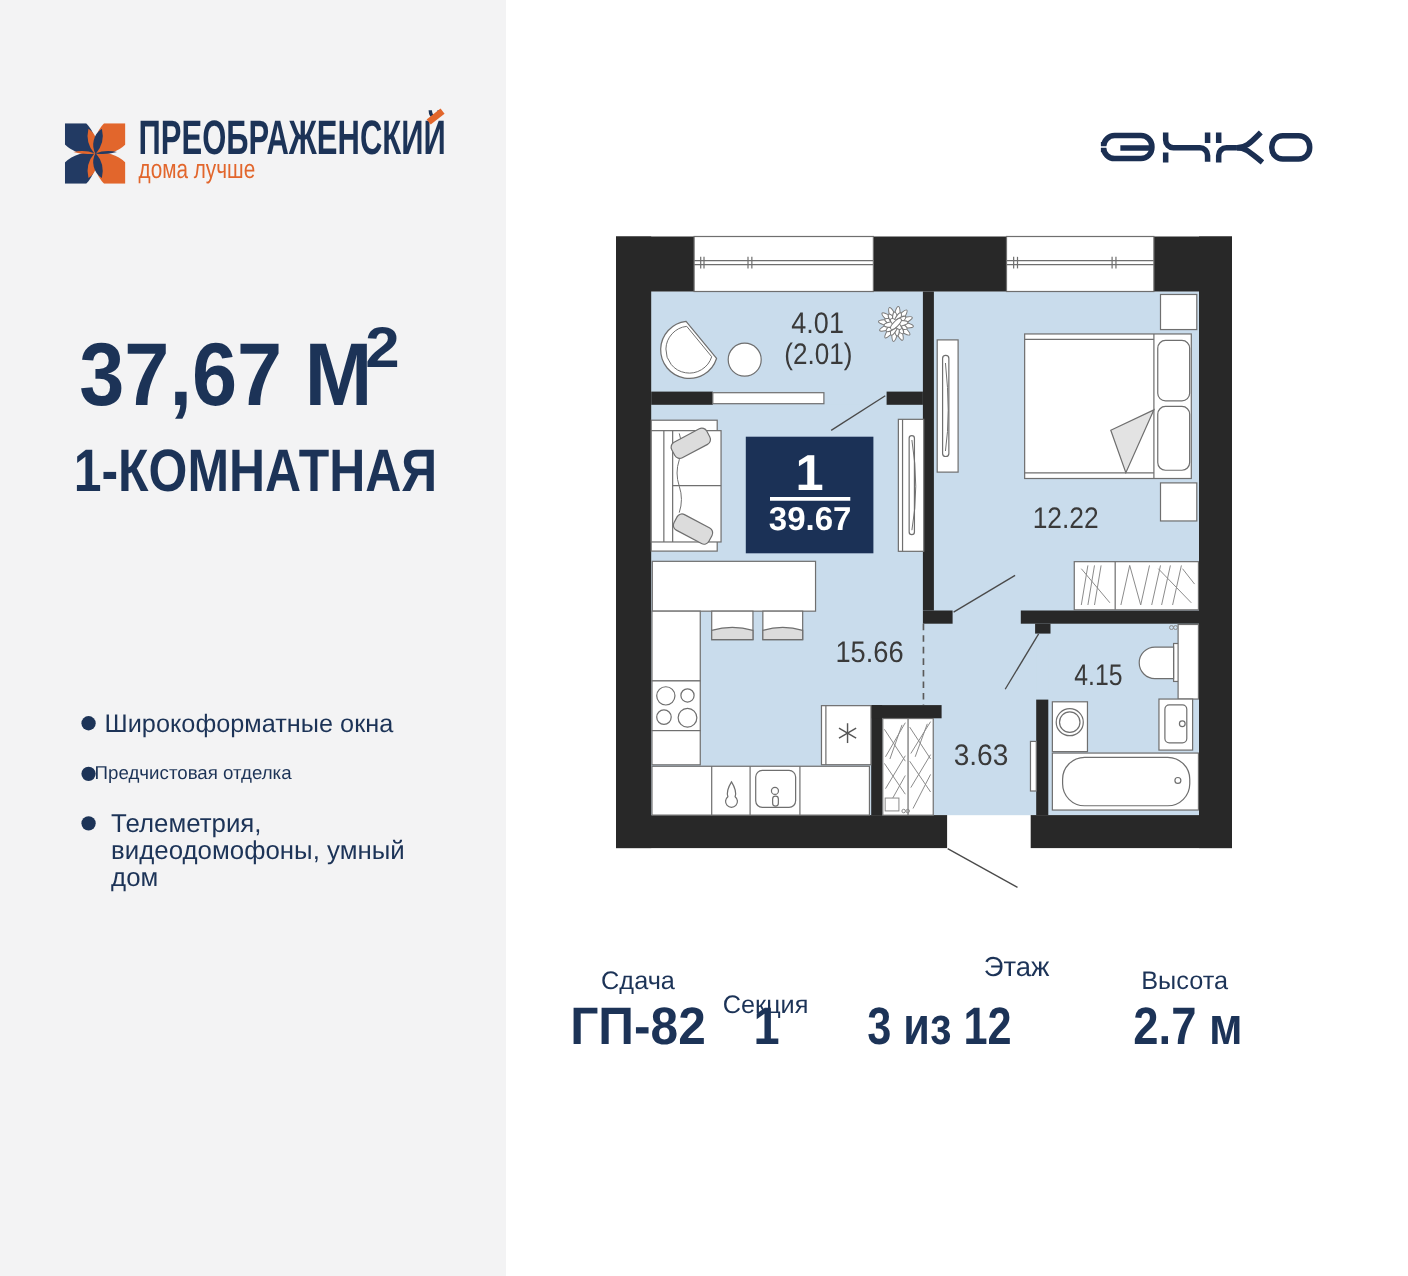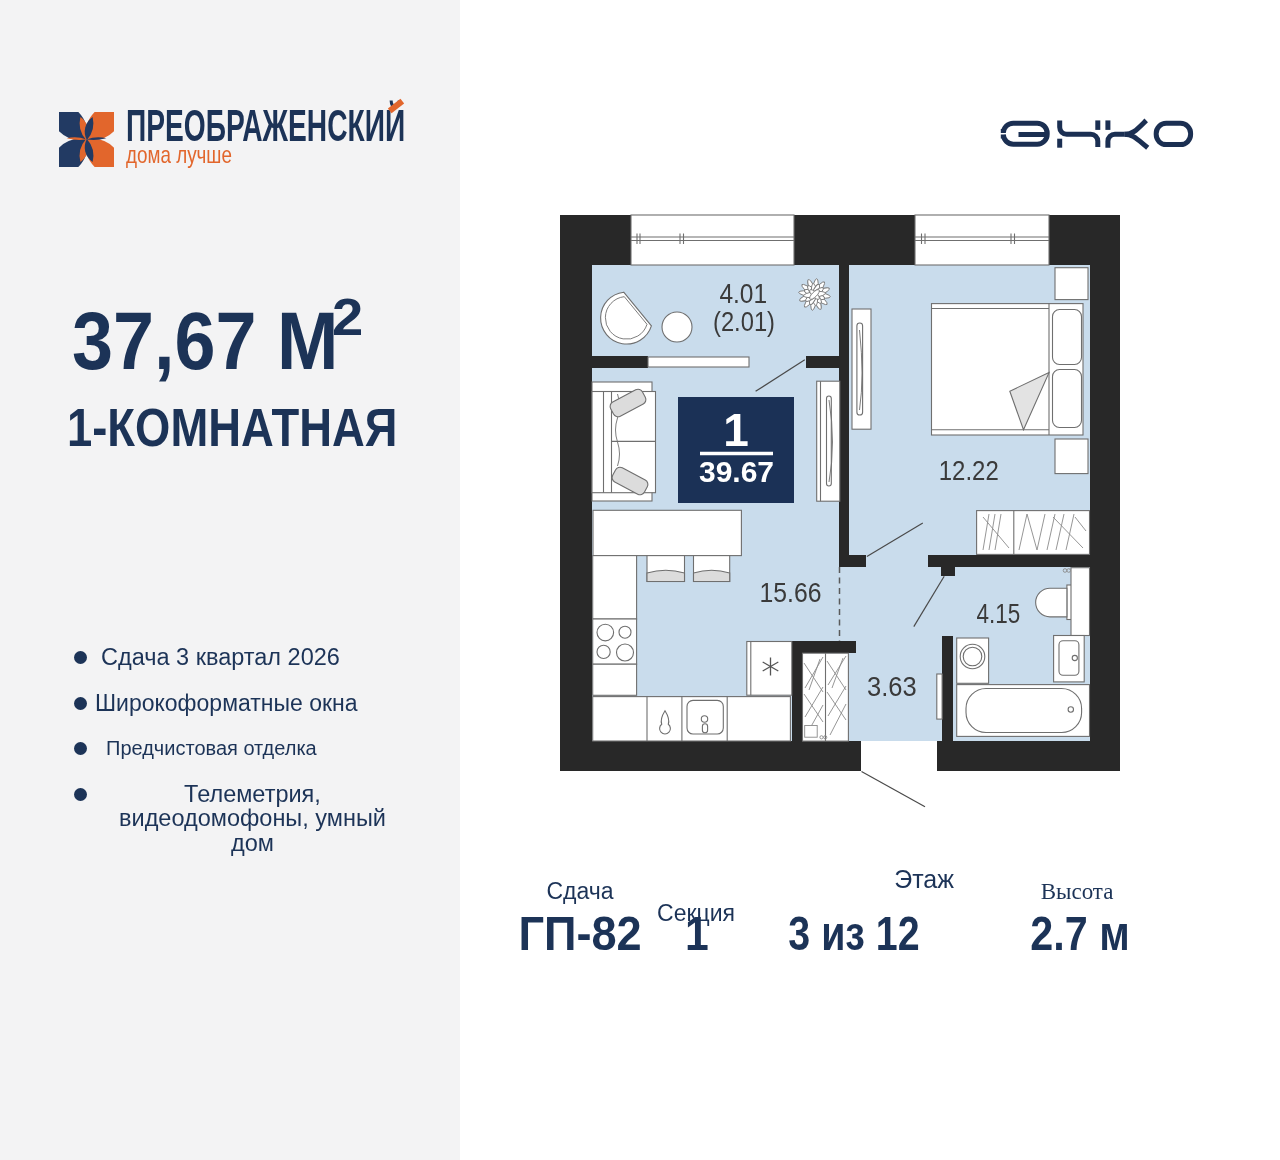--- a/index.html
+++ b/index.html
@@ -34,37 +34,33 @@
 <div class="abs" style="left:126px;top:143px;font-size:24px;line-height:24px;color:#e2662c;transform:scaleX(0.785);transform-origin:0 0;white-space:nowrap;">дома лучше</div>
 
 <div class="abs navy" style="left:72px;top:301px;font-size:81px;line-height:81px;font-weight:bold;transform:scaleX(0.91);transform-origin:0 0;white-space:nowrap;">37,67 М</div>
 
 <div class="abs navy" style="left:332px;top:291px;font-size:52px;line-height:52px;font-weight:bold;transform:scaleX(1.08);transform-origin:0 0;">2</div>
 
 <div class="abs navy" style="left:67px;top:401px;font-size:54.5px;line-height:54.5px;font-weight:bold;transform:scaleX(0.833);transform-origin:0 0;white-space:nowrap;">1-КОМНАТНАЯ</div>
 
 <div class="abs" style="left:74px;top:645px;width:330px;">
 
-  <div style="position:relative;margin-bottom:21px;">
-      <span style="position:absolute;left:0;top:6px;width:13px;height:13px;border-radius:50%;background:#1c3357;"></span>
-      <div class="navy" style="margin-left:27px;font-size:23.5px;line-height:24.5px;">Сдача 3 квартал 2026</div>
-    </div>
 
   <div style="position:relative;margin-bottom:21px;">
       <span style="position:absolute;left:0;top:6px;width:13px;height:13px;border-radius:50%;background:#1c3357;"></span>
       <div class="navy" style="margin-left:21px;font-size:23px;line-height:24.5px;">Широкоформатные окна</div>
     </div>
 
   <div style="position:relative;margin-bottom:21px;">
       <span style="position:absolute;left:0;top:6px;width:13px;height:13px;border-radius:50%;background:#1c3357;"></span>
-      <div class="navy" style="margin-left:32px;font-size:20px;line-height:24.5px;">Предчистовая отделка</div>
+      <div class="navy" style="margin-left:12px;font-size:17px;line-height:24.5px;">Предчистовая отделка</div>
     </div>
 
 
-  <div style="position:relative;text-align:center;">
+  <div style="position:relative;">
       <span style="position:absolute;left:0;top:6px;width:13px;height:13px;border-radius:50%;background:#1c3357;"></span>
       <div class="navy" style="margin-left:27px;font-size:23.5px;line-height:24.5px;">Телеметрия,<br>видеодомофоны, умный<br>дом</div>
     </div>
 </div>
 
 <svg class="abs" style="left:998px;top:116px;" width="200" height="35" viewBox="998 116 200 35" fill="none" stroke="#1b2f52" stroke-width="5">
 
   <path d="M1003.3 129 V133 A10 10 0 0 1 1013.3 123.2 H1037.2 A10 10 0 0 1 1047.2 133.2 V134.2 A10 10 0 0 1 1037.2 144.2 H1013.3 A10 10 0 0 1 1003.3 134.4 V138.5"></path>
   <path d="M1018.5 134.5 H1049"></path>
 
@@ -358,14 +354,14 @@
 
 <div class="abs navy" style="left:480px;top:880px;width:200px;text-align:center;font-size:23px;line-height:23px;">Сдача</div>
 <div class="abs navy" style="left:480px;top:910px;width:200px;text-align:center;font-size:48px;line-height:48px;font-weight:bold;transform:scaleX(0.94);white-space:nowrap;">ГП-82</div>
 
 <div class="abs navy" style="left:596px;top:902px;width:200px;text-align:center;font-size:23px;line-height:23px;">Секция</div>
 <div class="abs navy" style="left:597px;top:910px;width:200px;text-align:center;font-size:48px;line-height:48px;font-weight:bold;transform:scaleX(0.89);white-space:nowrap;">1</div>
 
 <div class="abs navy" style="left:754px;top:868px;width:200px;text-align:right;font-size:25px;line-height:23px;">Этаж</div>
 <div class="abs navy" style="left:754px;top:910px;width:200px;text-align:center;font-size:48px;line-height:48px;font-weight:bold;transform:scaleX(0.82);white-space:nowrap;">3 из 12</div>
 
-<div class="abs navy" style="left:977px;top:880px;width:200px;text-align:center;font-size:23px;line-height:23px;font-family:Liberation Serif, serif;">Высота</div>
+<div class="abs navy" style="left:977px;top:880px;width:200px;text-align:center;font-size:23px;line-height:23px;">Высота</div>
 <div class="abs navy" style="left:980px;top:910px;width:200px;text-align:center;font-size:48px;line-height:48px;font-weight:bold;transform:scaleX(0.86);white-space:nowrap;">2.7 м</div>
 
 </body></html>

